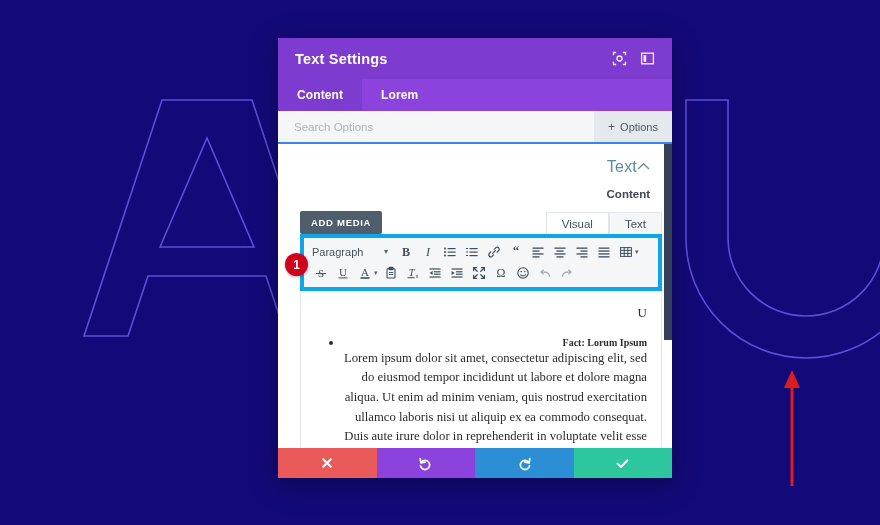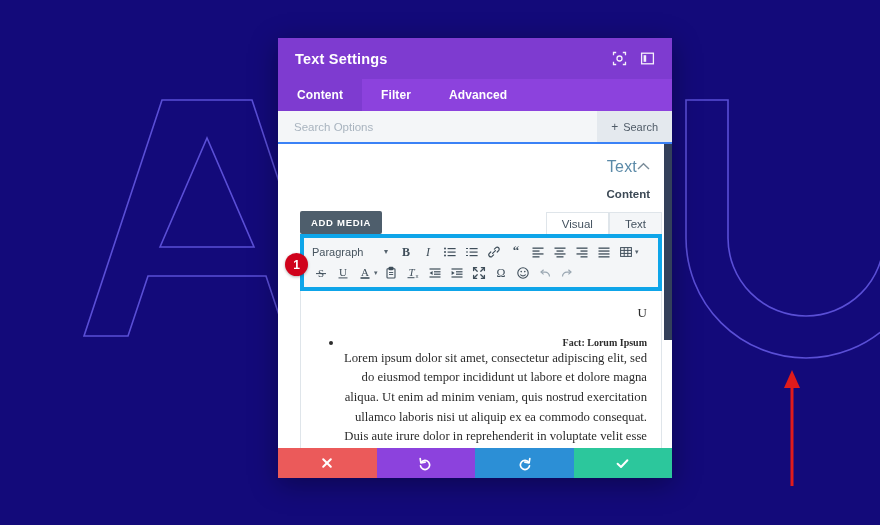--- a/index.html
+++ b/index.html
@@ -378,29 +378,28 @@
         <svg width="15" height="15" viewBox="0 0 15 15">
           <rect x="1.6" y="2.2" width="11.8" height="10.6" fill="none" stroke="#ffffff" stroke-width="1.3"></rect>
           <rect x="3.6" y="4.2" width="2.6" height="6.6" fill="#ffffff"></rect>
         </svg>
       </div>
     </div>
   </div>
 
   <div class="tab-strip">
     <div class="tab active">Content</div>
-    <div class="tab">Filter</div>
-    <div class="tab">Advanced</div>
+    <div class="tab">Lorem</div>
   </div>
 
   <div class="search-bar">
     <input class="search-input" type="text" placeholder="Search Options" style="">
     <div class="filter-btn">
       <span class="filter-plus">+</span>
-      <span>Search</span>
+      <span>Options</span>
     </div>
   </div>
 
   <div class="panel-body">
 
     <div class="section-head">
       <div class="section-title">Text</div>
       <div class="chevron">
         <svg width="13" height="9" viewBox="0 0 13 9">
           <polyline points="1,7 6.5,1.8 12,7" fill="none" stroke="#7a8c99" stroke-width="1.4"></polyline>

